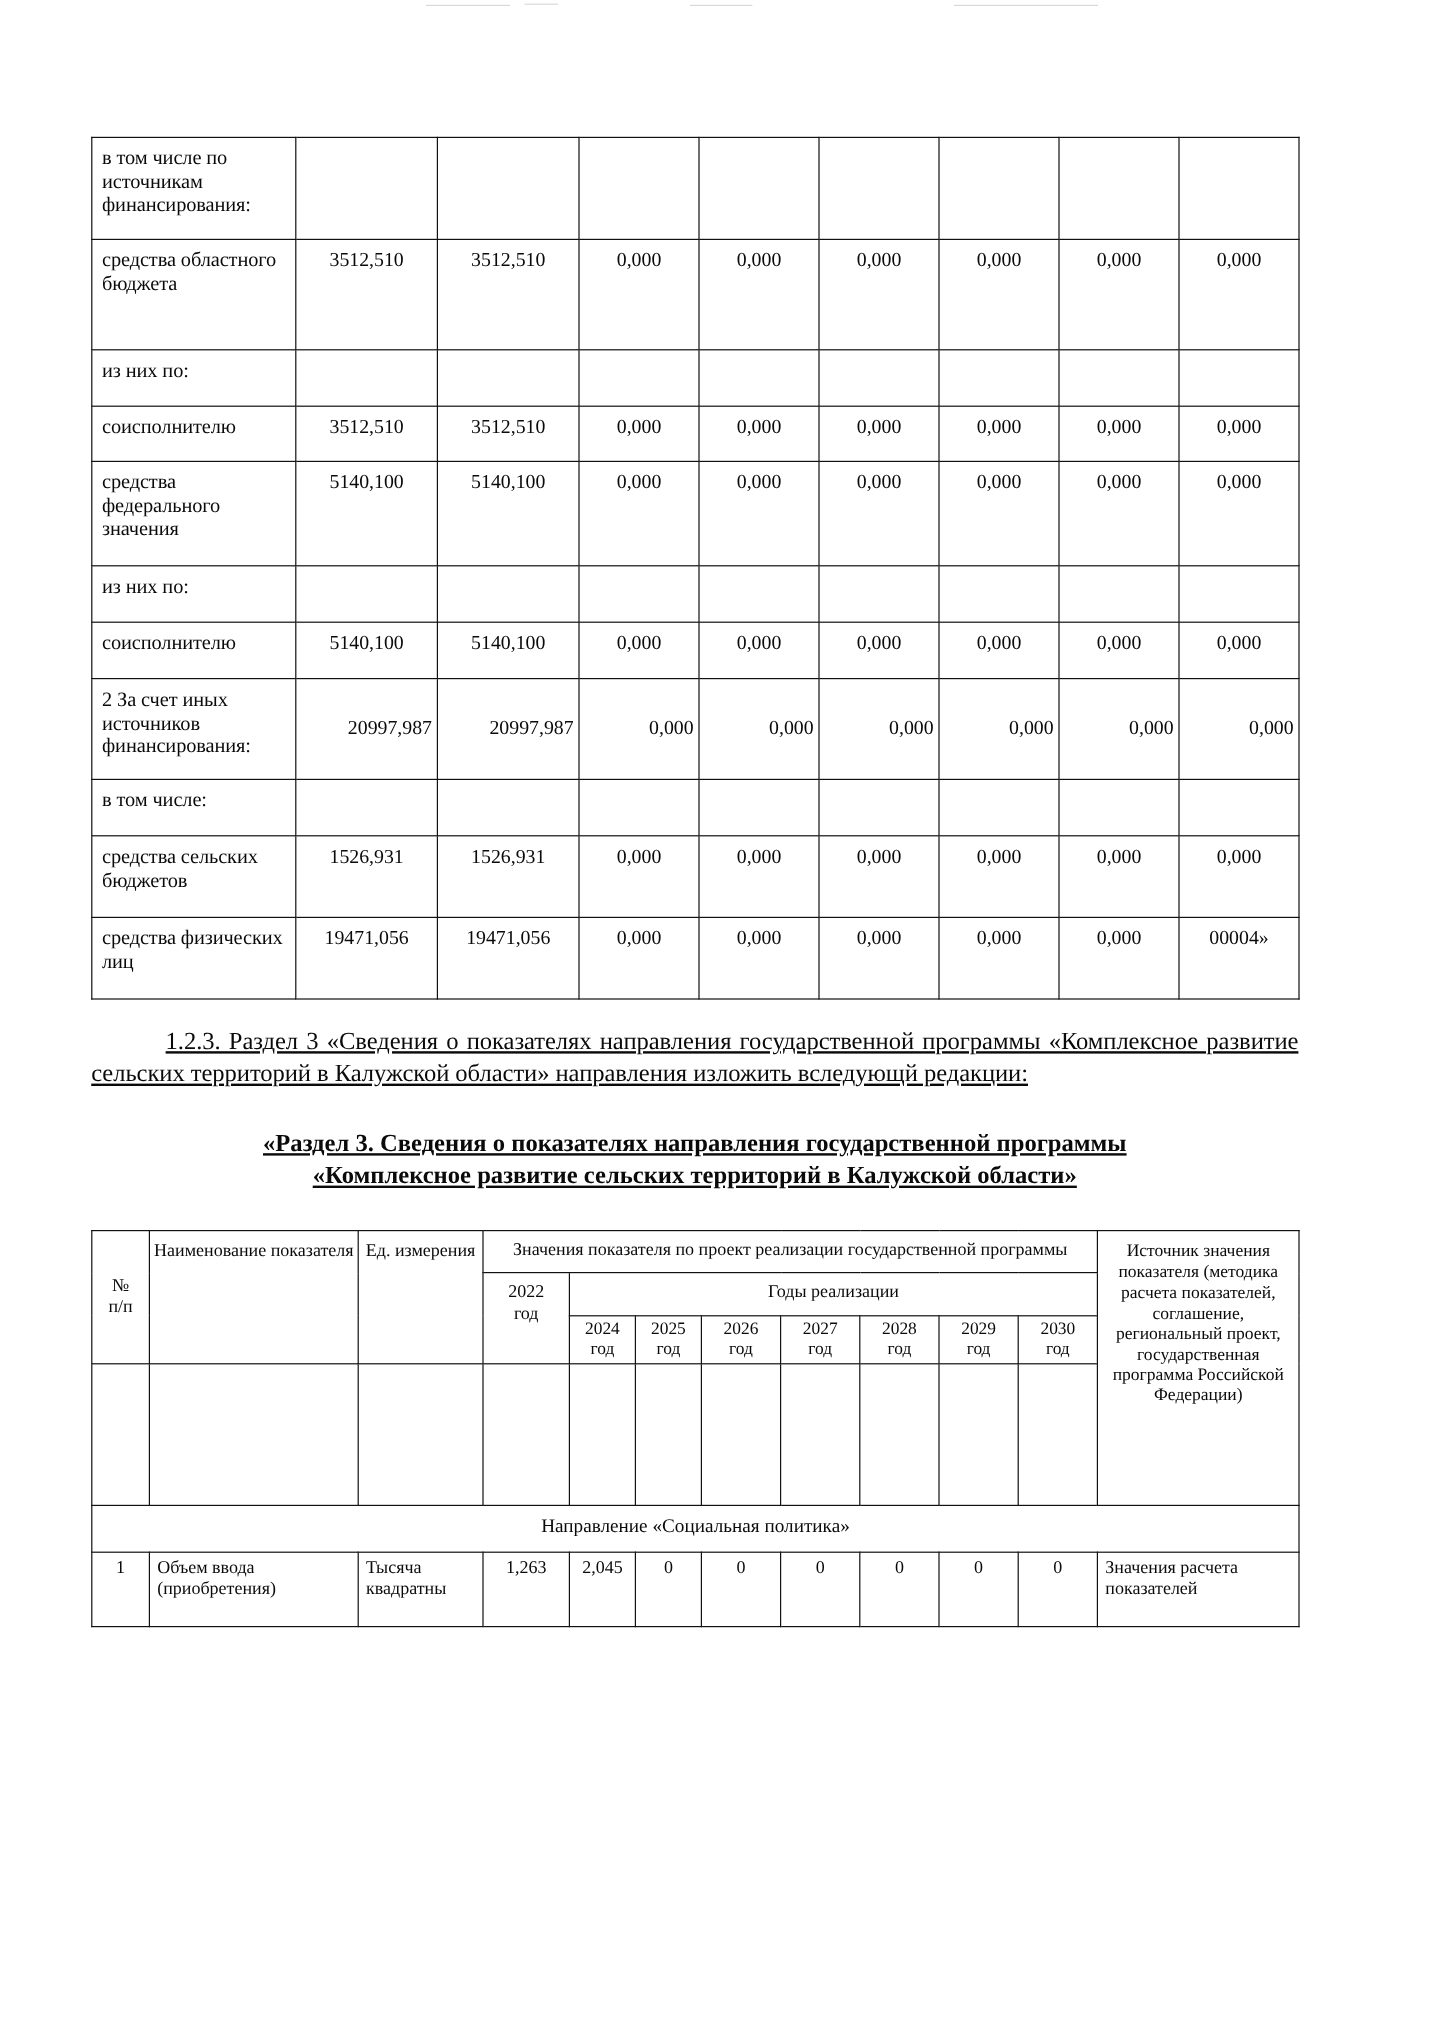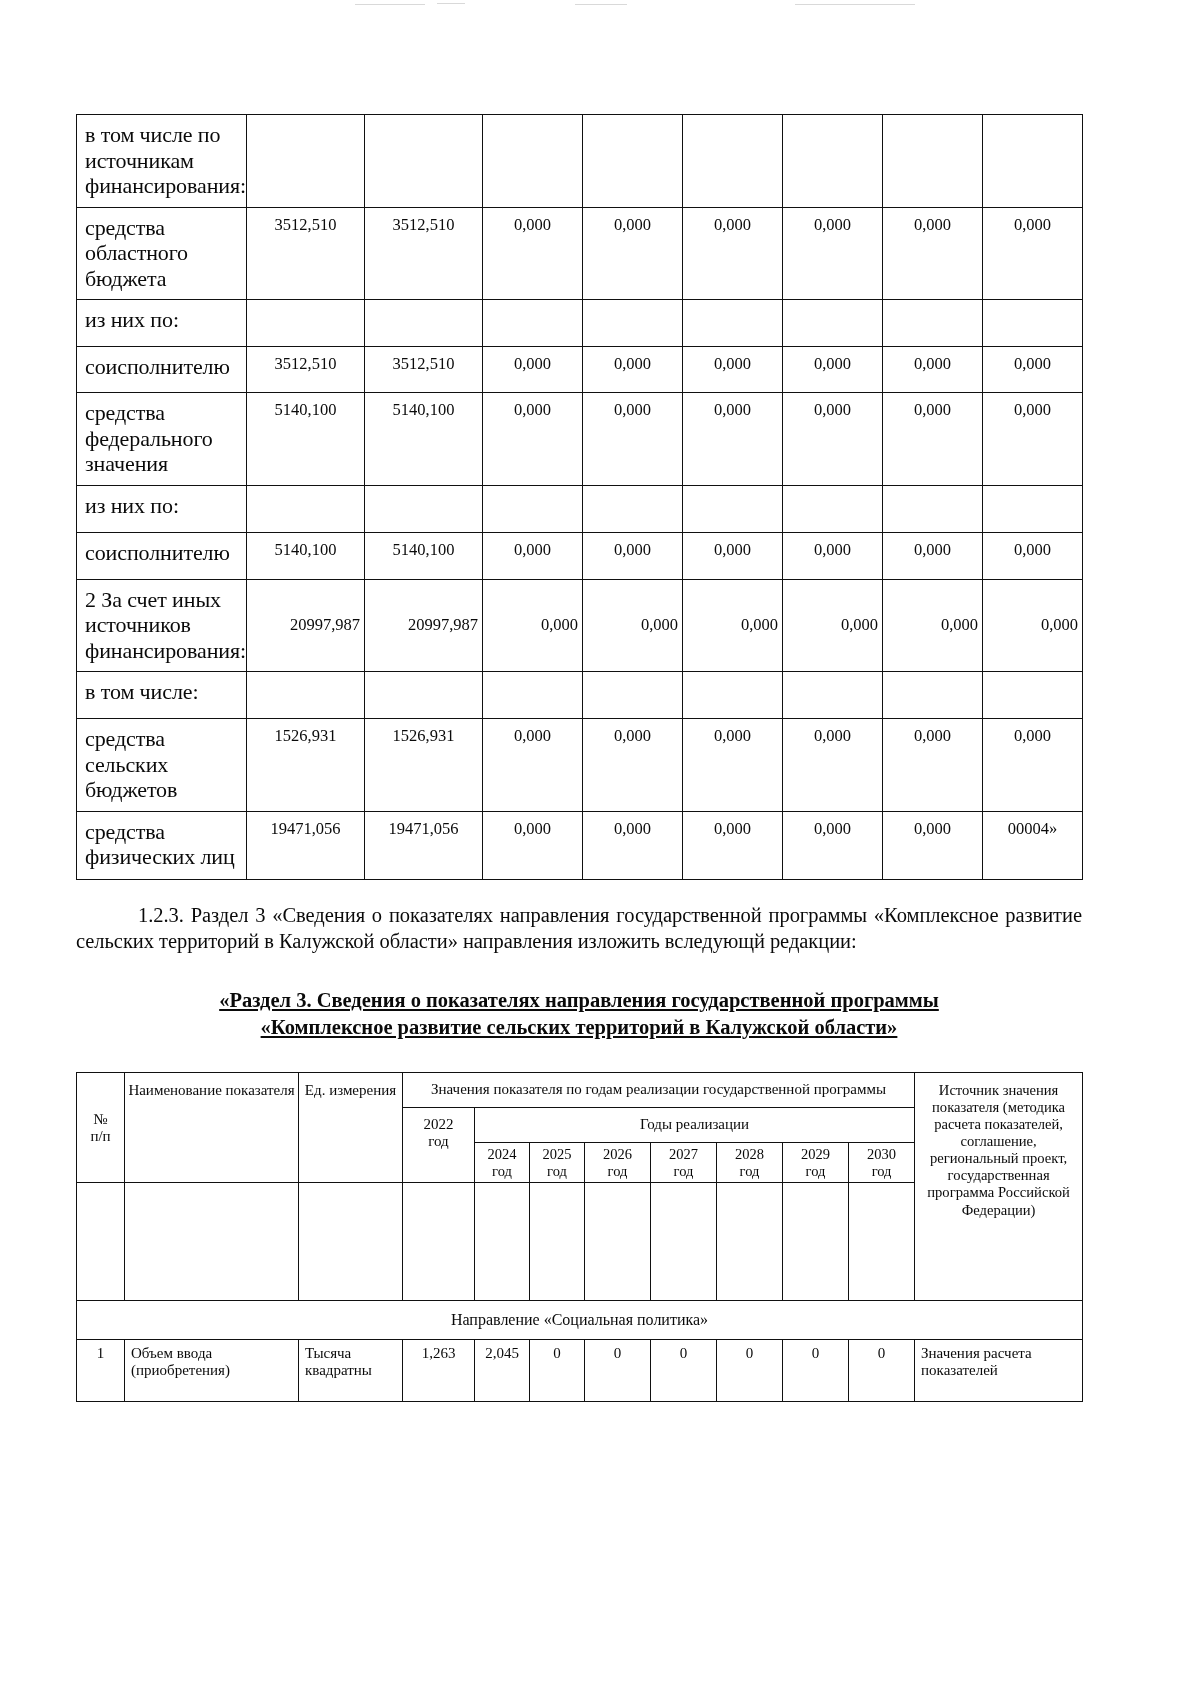--- a/index.html
+++ b/index.html
@@ -56,21 +56,21 @@
     vertical-align: top;
     font-weight: normal;
   }
 
   
   #finance-table { margin-top: 114px; }
   #finance-table td { height: 1px; }
   #finance-table td.label {
     text-align: left;
     padding: 7px 6px 8px 8px;
-    font-size: 22px;
+    font-size: 17px;
     letter-spacing: -0.1px;
   }
   #finance-table td.num {
     text-align: center;
     padding: 7px 4px 8px 4px;
     vertical-align: top;
     font-size: 16.5px;
   }
   #finance-table td.num.mid { vertical-align: middle; text-align: right; }
 
@@ -107,20 +107,21 @@
   #indicators-table td.datacell { vertical-align: top; padding-top: 5px; }
 
   
   p.body-par {
     margin: 0;
     font-size: 20.5px;
     line-height: 1.30;
     text-align: justify;
     text-indent: 62px;
     letter-spacing: -0.05px;
+    text-decoration: underline;
   }
   #par-123 { margin-top: 22px; }
 
   h2.section-title {
     margin: 0;
     font-size: 20.5px;
     font-weight: bold;
     text-align: center;
     line-height: 1.32;
   }
@@ -299,21 +300,21 @@
       </colgroup>
       <tbody>
 
         <tr>
           <td class="hd" rowspan="3">
             <div>№</div>
             <div>п/п</div>
           </td>
           <td class="hd" rowspan="3" style="vertical-align:top; padding-top:9px">Наименование показателя</td>
           <td class="hd" rowspan="3" style="vertical-align:top; padding-top:9px">Ед. измерения</td>
-          <td class="hd" colspan="8" style="padding:8px 8px 9px">Значения показателя по годам реализации государственной программы</td>
+          <td class="hd" colspan="8" style="padding:8px 8px 9px">Значения показателя по проект реализации государственной программы</td>
           <td class="src-hd" rowspan="4" style="vertical-align:top; padding-top:9px">Источник значения показателя (методика расчета показателей, соглашение, региональный проект, государственная программа Российской Федерации)</td>
         </tr>
 
         <tr>
           <td class="hd" rowspan="2" style="vertical-align:top; padding-top:8px">
             <div>2022</div>
             <div>год</div>
           </td>
           <td class="hd" colspan="7" style="padding:8px 4px 9px">Годы реализации</td>
         </tr>

